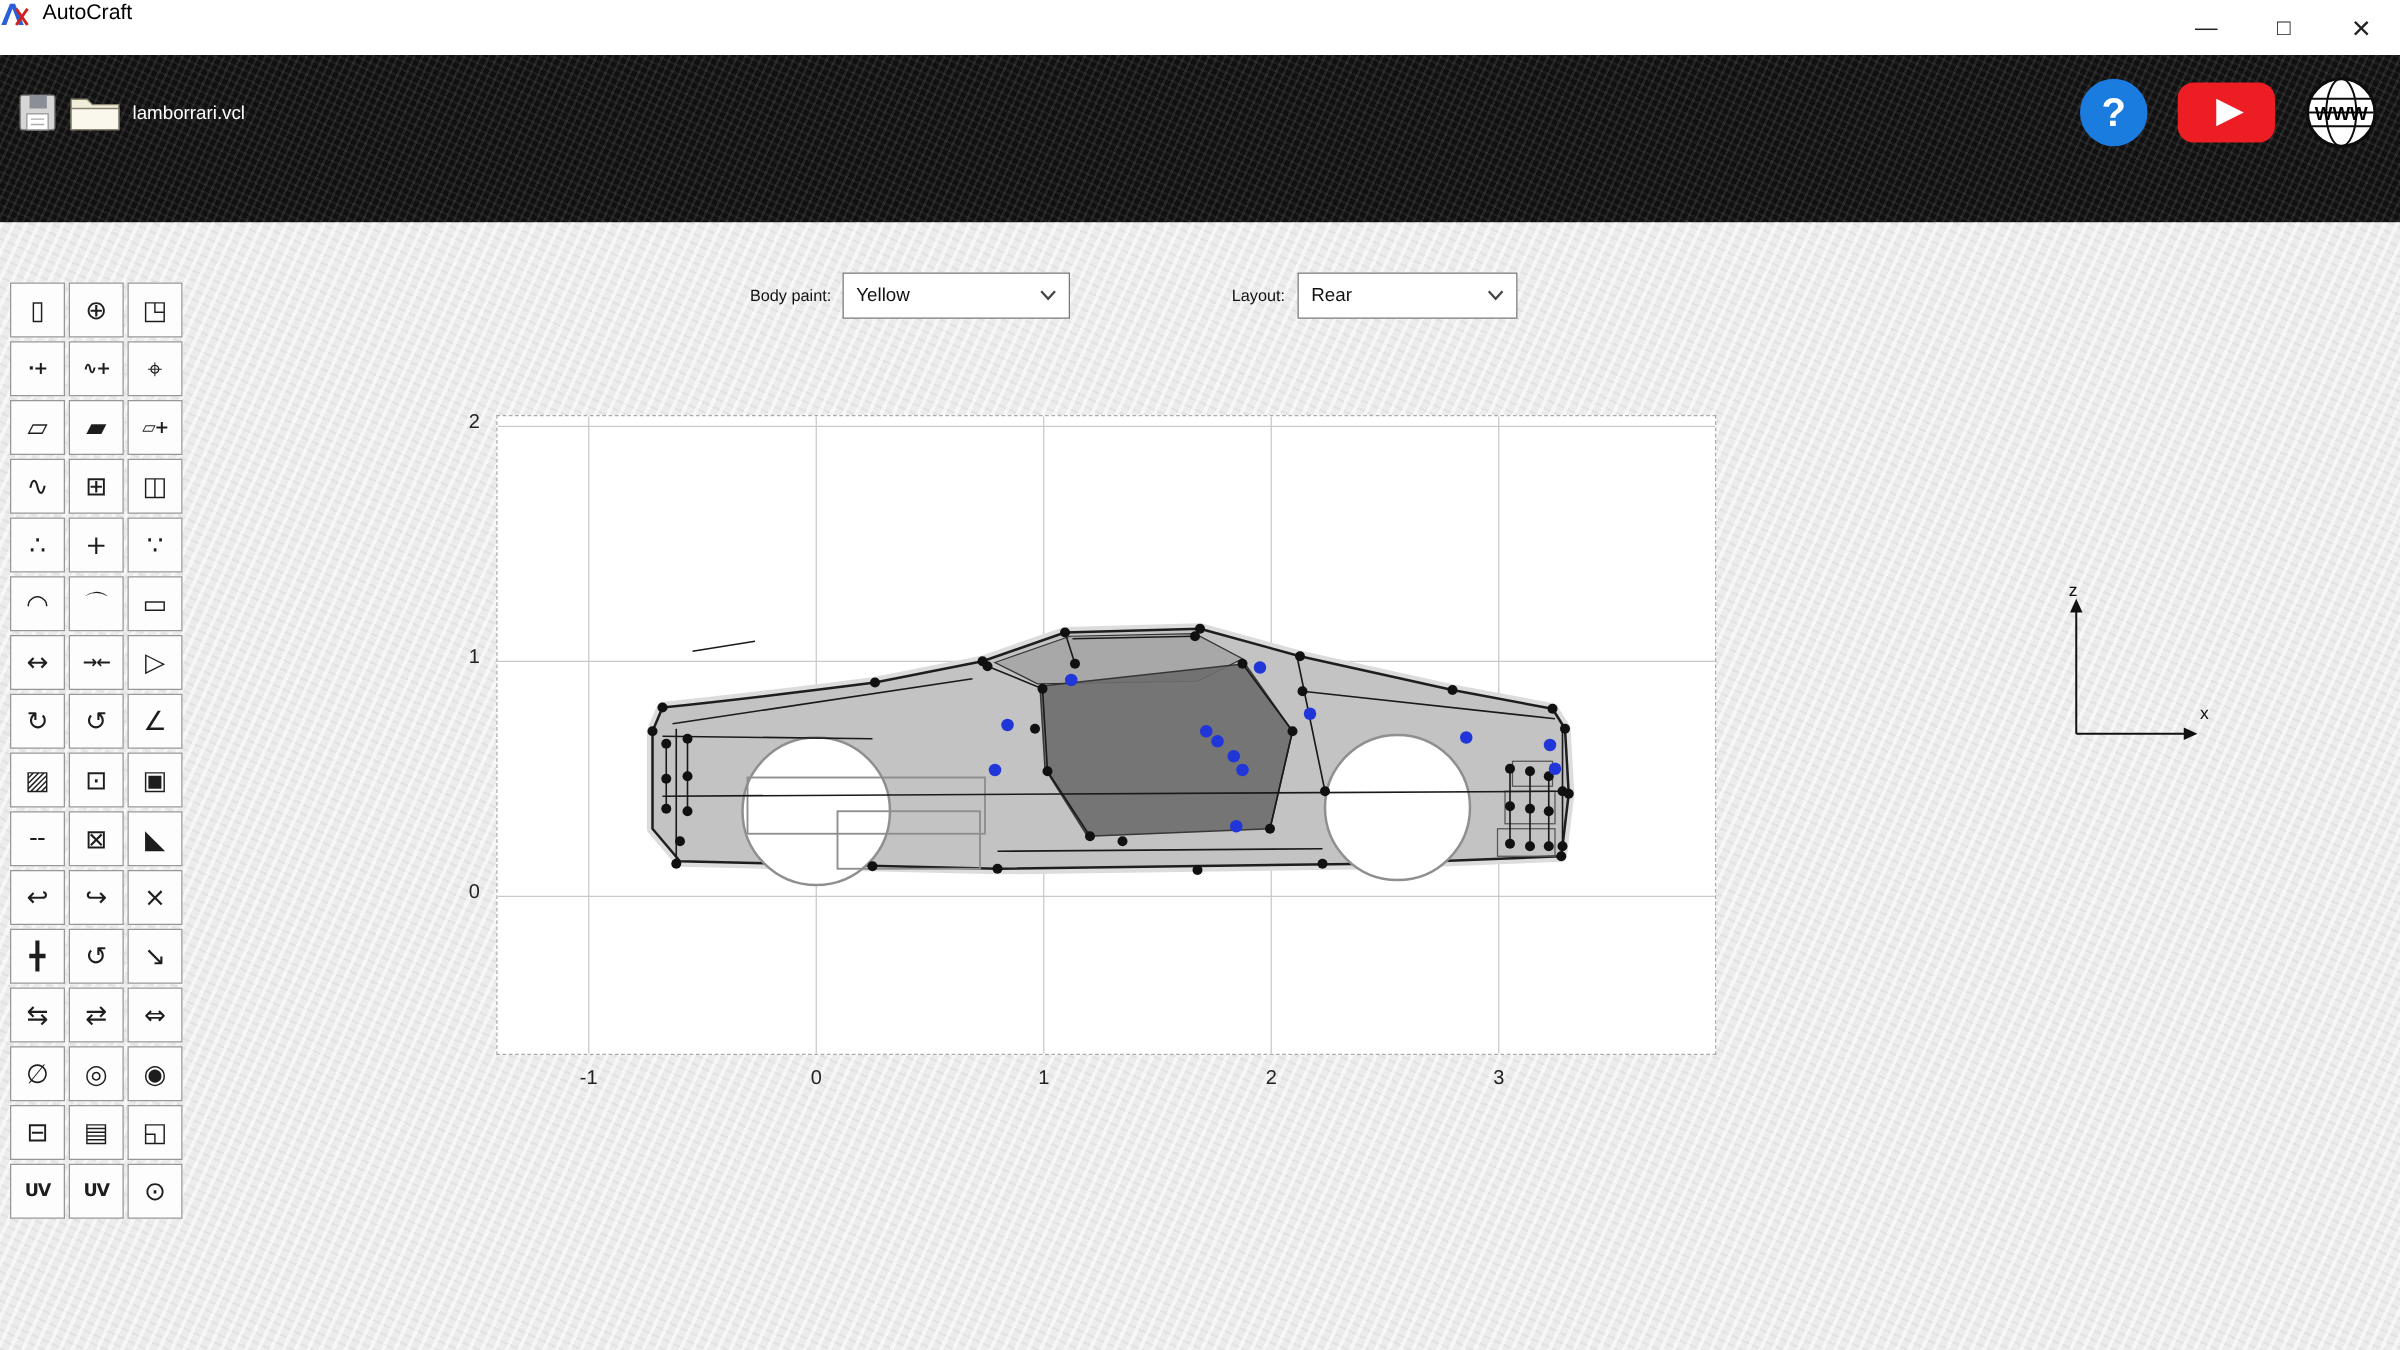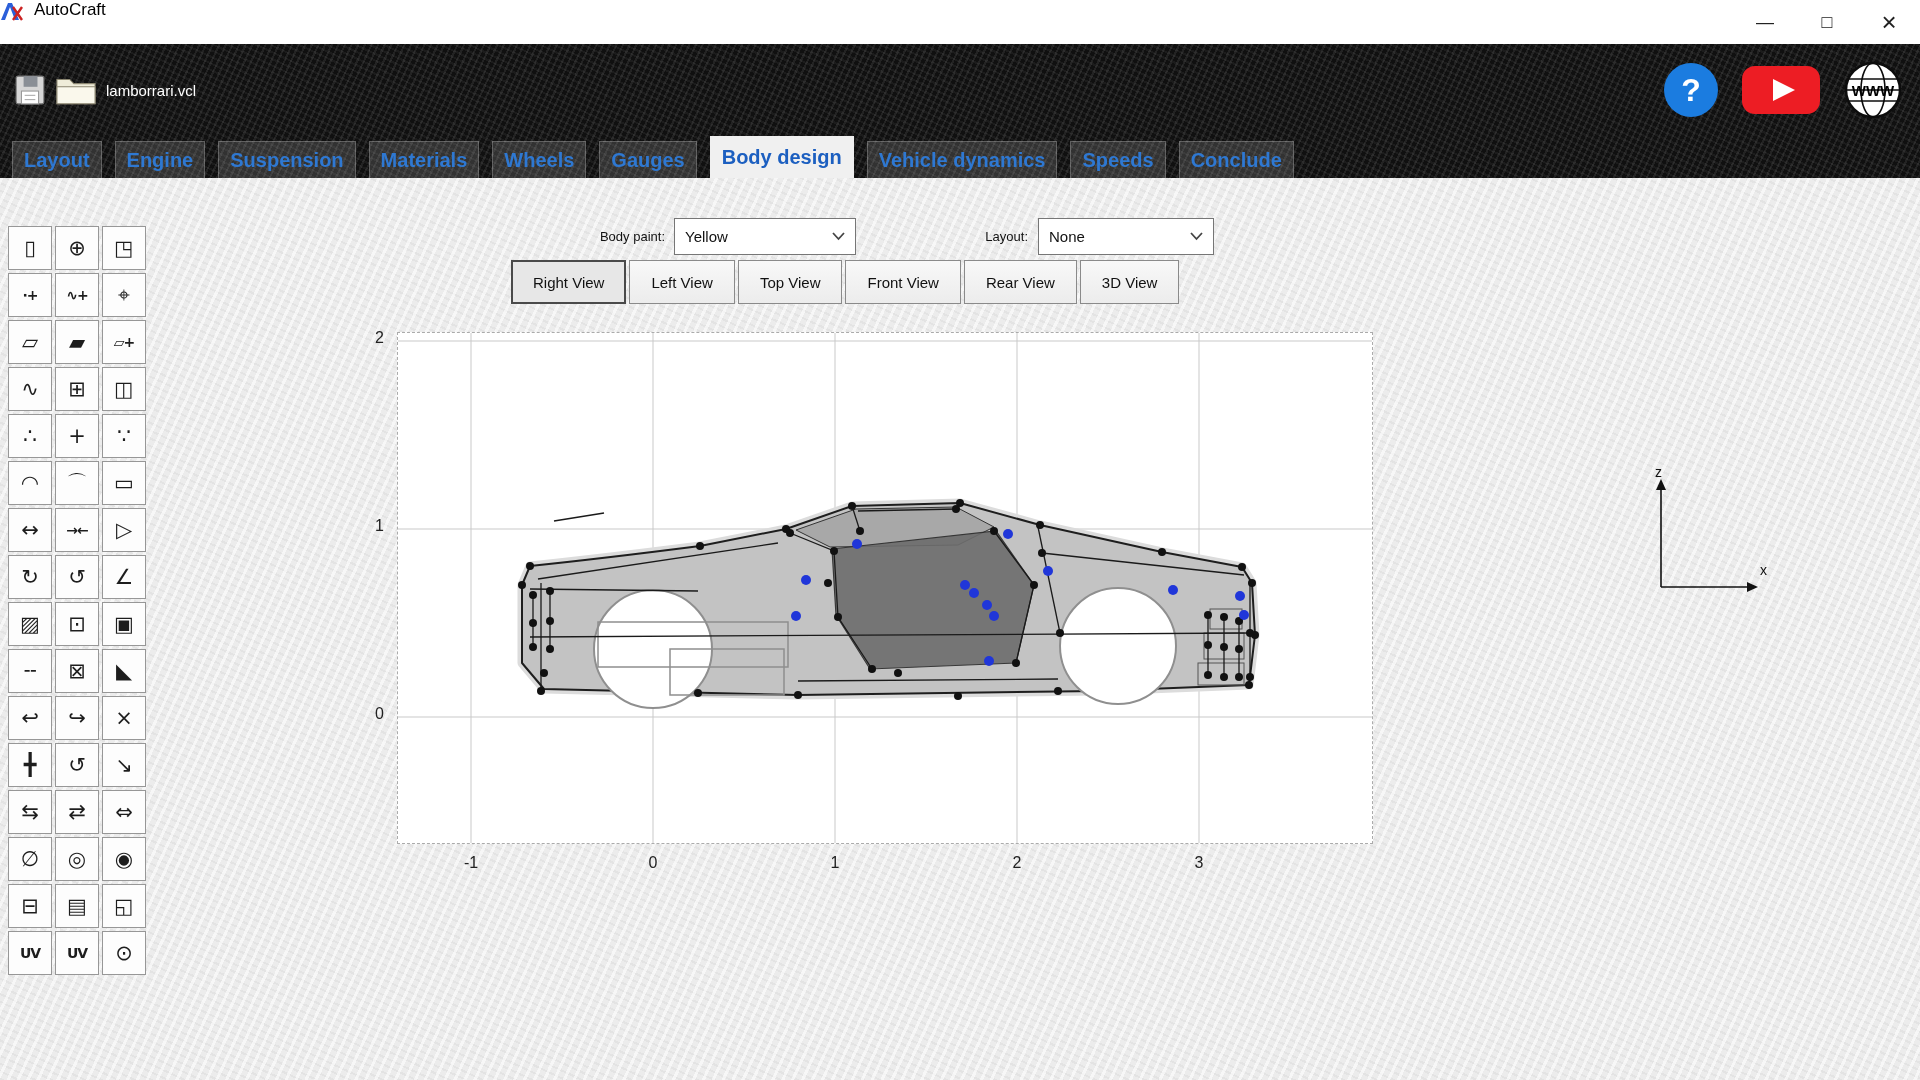--- a/index.html
+++ b/index.html
@@ -138,32 +138,20 @@
         <circle cx="29" cy="29" r="27" fill="#ffffff" stroke="#0c0c0c" stroke-width="2.5"></circle>
         <ellipse cx="29" cy="29" rx="12" ry="27" fill="none" stroke="#0c0c0c" stroke-width="1.6"></ellipse>
         <line x1="5" y1="18" x2="53" y2="18" stroke="#0c0c0c" stroke-width="1.6"></line>
         <line x1="3" y1="29" x2="55" y2="29" stroke="#0c0c0c" stroke-width="1.6"></line>
         <line x1="5" y1="40" x2="53" y2="40" stroke="#0c0c0c" stroke-width="1.6"></line>
         <text x="29" y="35" text-anchor="middle" font-size="15" font-weight="bold" fill="#000">WWW</text>
       </svg>
     </div>
   </div>
 
-  <div class="tabbar">
-    <div class="tab">Layout</div>
-    <div class="tab">Engine</div>
-    <div class="tab">Suspension</div>
-    <div class="tab">Materials</div>
-    <div class="tab">Wheels</div>
-    <div class="tab">Gauges</div>
-    <div class="tab active">Body design</div>
-    <div class="tab">Vehicle dynamics</div>
-    <div class="tab">Speeds</div>
-    <div class="tab">Conclude</div>
-  </div>
 </div>
 
 <div class="main">
 
   <div class="palette">
       <button class="tool-btn">▯</button>
       <button class="tool-btn">⊕</button>
       <button class="tool-btn">◳</button>
       <button class="tool-btn small">∙+</button>
       <button class="tool-btn small">∿+</button>
@@ -215,34 +203,26 @@
   <span class="ctl-label lbl-bodypaint">Body paint:</span>
   <div class="select sel-bodypaint">
     <span>Yellow</span>
     <svg class="chev" width="13" height="9" viewBox="0 0 13 9">
       <polyline points="1,1 6.5,7 12,1" fill="none" stroke="#444" stroke-width="1.8"></polyline>
     </svg>
   </div>
 
   <span class="ctl-label lbl-livery">Layout:</span>
   <div class="select sel-livery">
-    <span>None</span>
+    <span>Rear</span>
     <svg class="chev" width="13" height="9" viewBox="0 0 13 9">
       <polyline points="1,1 6.5,7 12,1" fill="none" stroke="#444" stroke-width="1.8"></polyline>
     </svg>
   </div>
 
-  <div class="views-row">
-    <button class="view-btn selected">Right View</button>
-    <button class="view-btn">Left View</button>
-    <button class="view-btn">Top View</button>
-    <button class="view-btn">Front View</button>
-    <button class="view-btn">Rear View</button>
-    <button class="view-btn">3D View</button>
-  </div>
 
   <span class="yt yt0">2</span>
   <span class="yt yt1">1</span>
   <span class="yt yt2">0</span>
   <span class="xt xt0">-1</span>
   <span class="xt xt1">0</span>
   <span class="xt xt2">1</span>
   <span class="xt xt3">2</span>
   <span class="xt xt4">3</span>
 

